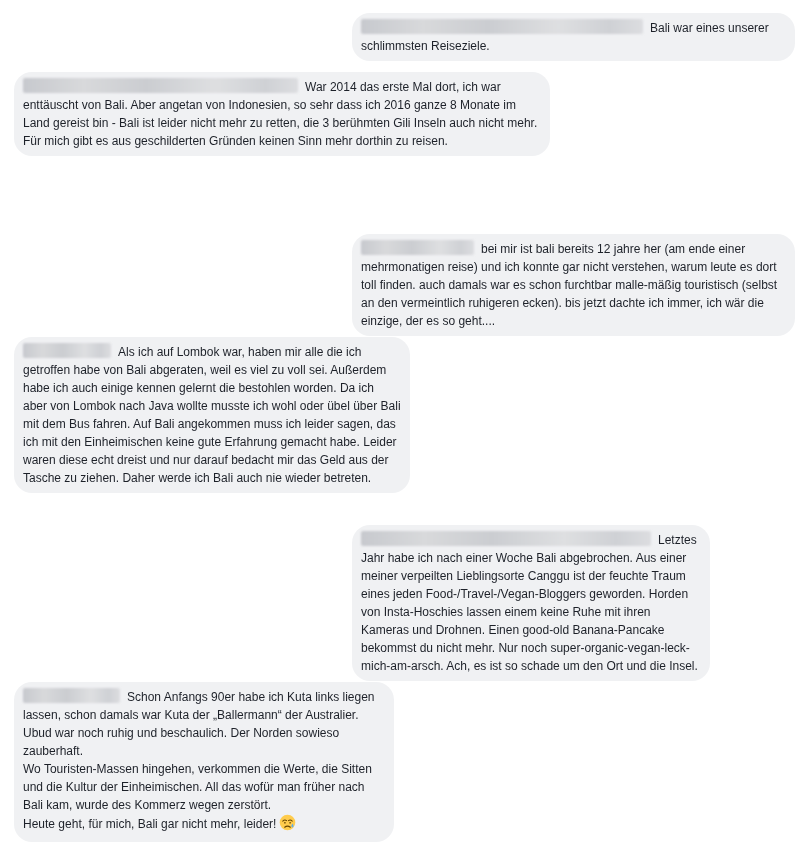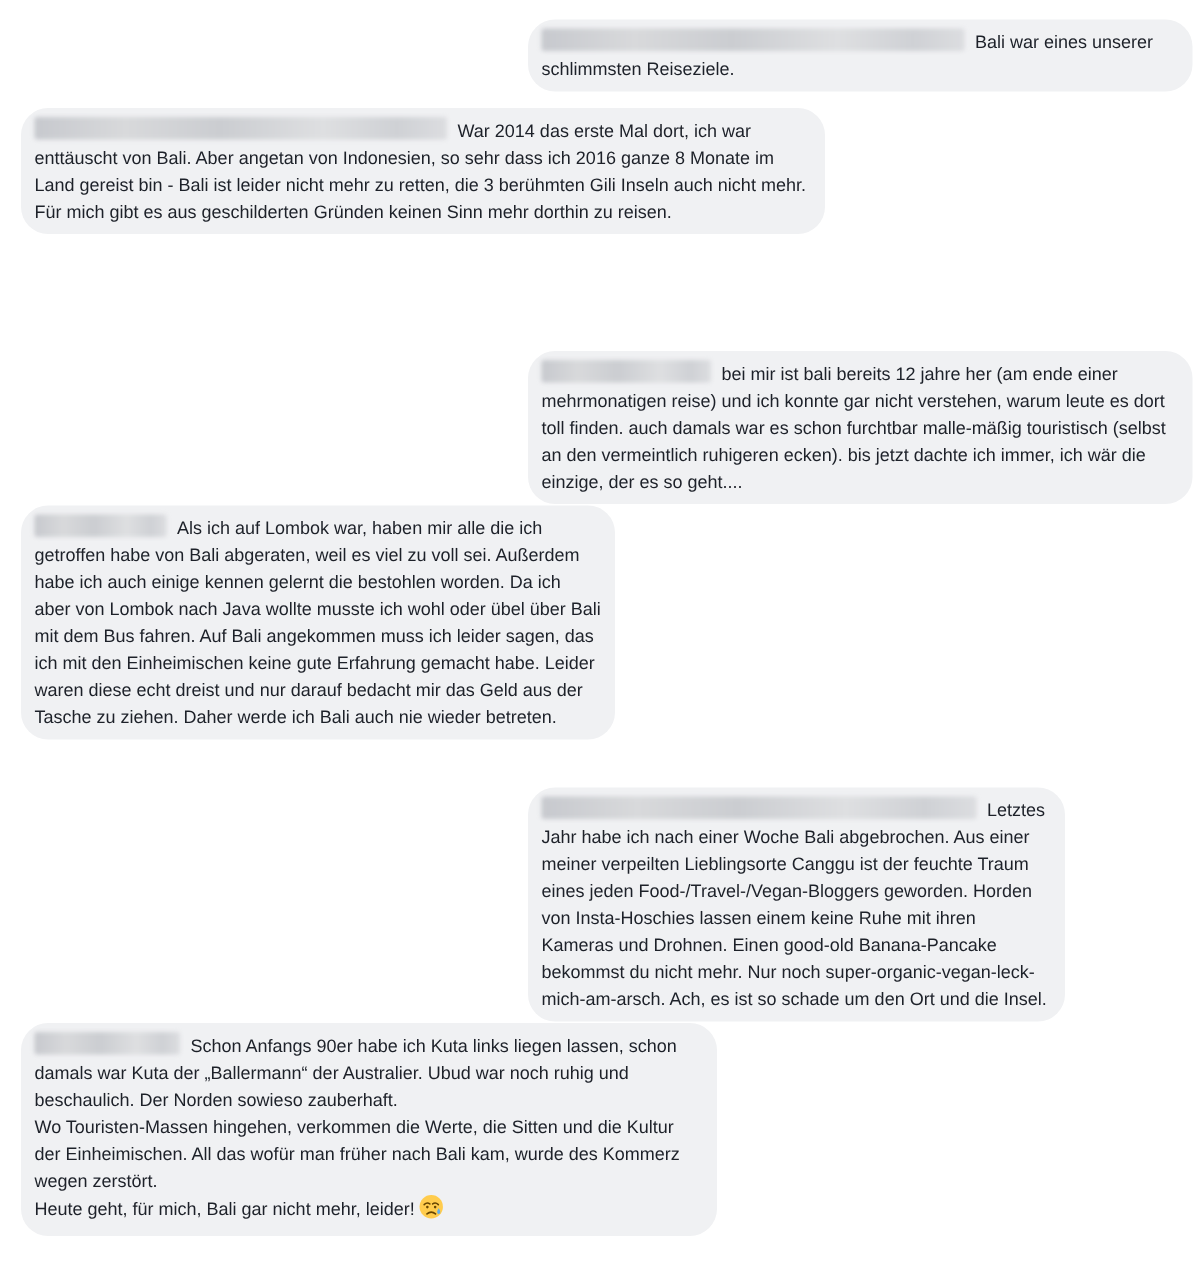--- a/index.html
+++ b/index.html
@@ -56,21 +56,21 @@
   </div>
 
   <div class="bubble" style="top:337px; left:14px; width:396px;">
     <span class="name-blur" style="width:88px;"></span><span class="comment-text">Als ich auf Lombok war, haben mir alle die ich getroffen habe von Bali abgeraten, weil es viel zu voll sei. Außerdem habe ich auch einige kennen gelernt die bestohlen worden. Da ich aber von Lombok nach Java wollte musste ich wohl oder übel über Bali mit dem Bus fahren. Auf Bali angekommen muss ich leider sagen, das ich mit den Einheimischen keine gute Erfahrung gemacht habe. Leider waren diese echt dreist und nur darauf bedacht mir das Geld aus der Tasche zu ziehen. Daher werde ich Bali auch nie wieder betreten.</span>
   </div>
 
   <div class="bubble" style="top:525px; left:352px; width:358px;">
     <span class="name-blur" style="width:290px;"></span><span class="comment-text">Letztes Jahr habe ich nach einer Woche Bali abgebrochen. Aus einer meiner verpeilten Lieblingsorte Canggu ist der feuchte Traum eines jeden Food-/Travel-/Vegan-Bloggers geworden. Horden von Insta-Hoschies lassen einem keine Ruhe mit ihren Kameras und Drohnen. Einen good-old Banana-Pancake bekommst du nicht mehr. Nur noch super-organic-vegan-leck-mich-am-arsch. Ach, es ist so schade um den Ort und die Insel.</span>
   </div>
 
-  <div class="bubble" style="top:682px; left:14px; width:464px;">
+  <div class="bubble" style="top:682px; left:14px; width:380px;">
     <span class="name-blur" style="width:97px;"></span><span class="comment-text">Schon Anfangs 90er habe ich Kuta links liegen lassen, schon damals war Kuta der „Ballermann“ der Australier. Ubud war noch ruhig und beschaulich. Der Norden sowieso zauberhaft.
 Wo Touristen-Massen hingehen, verkommen die Werte, die Sitten und die Kultur der Einheimischen. All das wofür man früher nach Bali kam, wurde des Kommerz wegen zerstört.
 Heute geht, für mich, Bali gar nicht mehr, leider!</span><span class="emoji">
       <svg width="17" height="17" viewBox="0 0 36 36" aria-hidden="true">
         <circle cx="18" cy="18" r="16.5" fill="#FFCC4D"></circle>
         <path d="M8 15 q4 -4 8 -1" stroke="#664500" stroke-width="2.2" fill="none" stroke-linecap="round"></path>
         <path d="M28 15 q-4 -4 -8 -1" stroke="#664500" stroke-width="2.2" fill="none" stroke-linecap="round"></path>
         <circle cx="12.5" cy="18.5" r="1.8" fill="#664500"></circle>
         <circle cx="23.5" cy="18.5" r="1.8" fill="#664500"></circle>
         <path d="M12 28 q6 -5 12 0" stroke="#664500" stroke-width="2.4" fill="none" stroke-linecap="round"></path>

